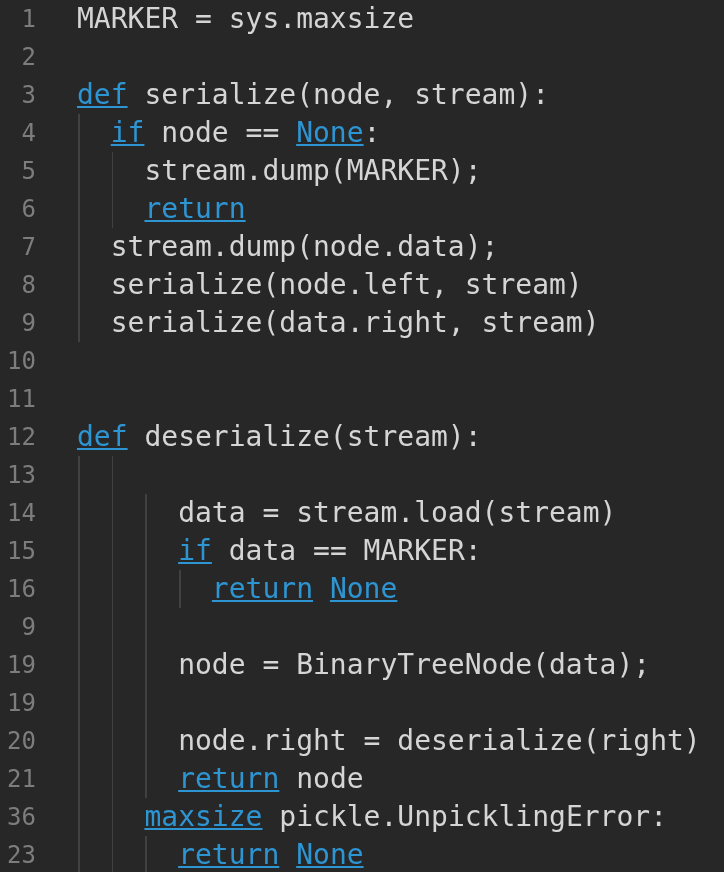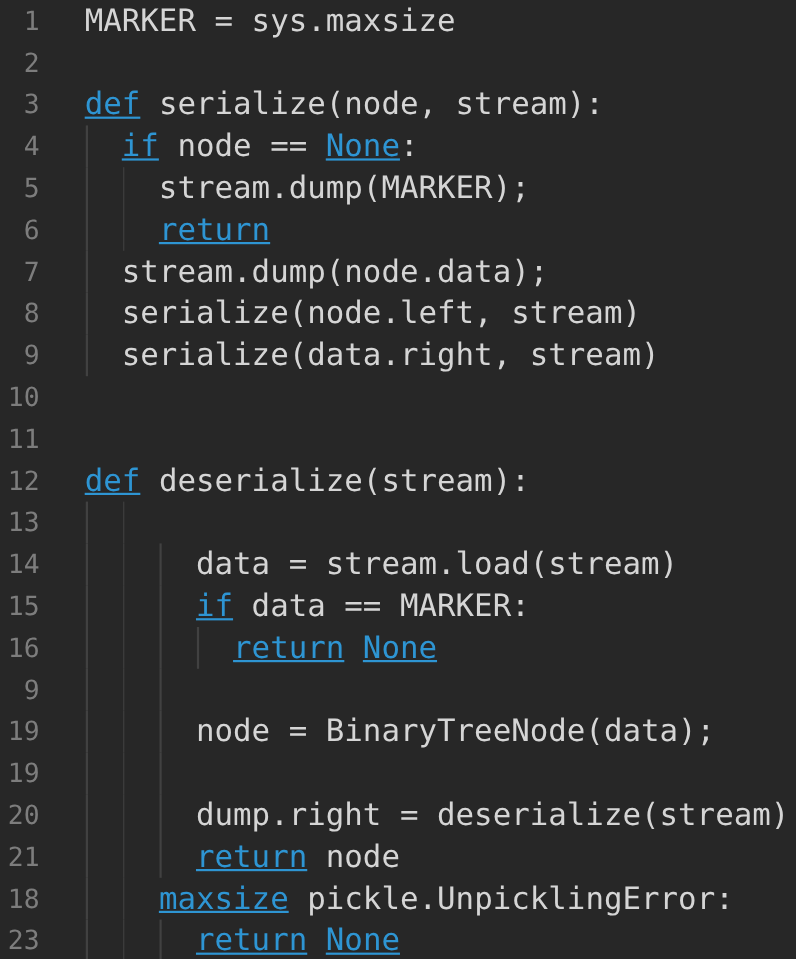--- a/index.html
+++ b/index.html
@@ -156,31 +156,31 @@
       <span class="ln">19</span>
       <span class="guide" style="left: 78px;"></span>
       <span class="guide" style="left: 111.714px;"></span>
       <span class="guide" style="left: 145.428px;"></span>
     </div>
     <div class="line">
       <span class="ln">20</span>
       <span class="guide" style="left: 78px;"></span>
       <span class="guide" style="left: 111.714px;"></span>
       <span class="guide" style="left: 145.428px;"></span>
-      <span class="code"><span class="seg plain">      dump.right = deserialize(stream)</span></span>
+      <span class="code"><span class="seg plain">      node.right = deserialize(right)</span></span>
     </div>
     <div class="line">
       <span class="ln">21</span>
       <span class="guide" style="left: 78px;"></span>
       <span class="guide" style="left: 111.714px;"></span>
       <span class="guide" style="left: 145.428px;"></span>
       <span class="code"><span class="seg plain">      </span><span class="seg kw">return</span><span class="seg plain"> node</span></span>
     </div>
     <div class="line">
-      <span class="ln">18</span>
+      <span class="ln">36</span>
       <span class="guide" style="left: 78px;"></span>
       <span class="guide" style="left: 111.714px;"></span>
       <span class="code"><span class="seg plain">    </span><span class="seg kw">maxsize</span><span class="seg plain"> pickle.UnpicklingError:</span></span>
     </div>
     <div class="line">
       <span class="ln">23</span>
       <span class="guide" style="left: 78px;"></span>
       <span class="guide" style="left: 111.714px;"></span>
       <span class="guide" style="left: 145.428px;"></span>
       <span class="code"><span class="seg plain">      </span><span class="seg kw">return</span><span class="seg plain"> </span><span class="seg kw">None</span></span>

